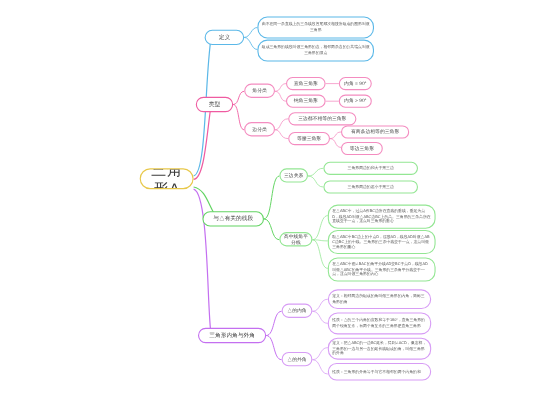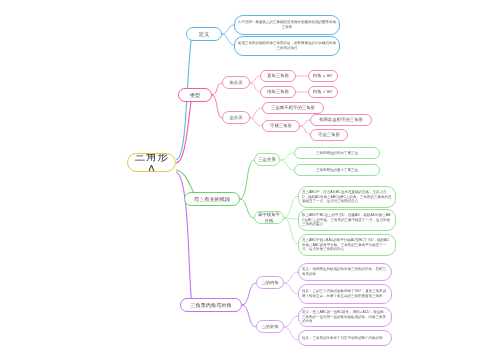--- a/index.html
+++ b/index.html
@@ -30,21 +30,21 @@
     line-height: 1.18;
     padding: 1px 3px;
     overflow: hidden;
     white-space: pre-wrap;
     word-break: break-all;
   }
   
   .n-root {
     border: 1.3px solid #e8c84a;
     border-radius: 11px;
-    font-size: 11px;
+    font-size: 14px;
     color: #3a3a3a;
     letter-spacing: .3px;
   }
   
   .n-l1 { font-size: 5.2px; border-width: 1px; border-style: solid; color: #444; }
   
   .n-l2 { font-size: 4.4px; border-width: .8px; border-style: solid; color: #4a4a4a; }
   
   .n-l3 {
     font-size: 3.5px; border-width: .8px; border-style: solid;

